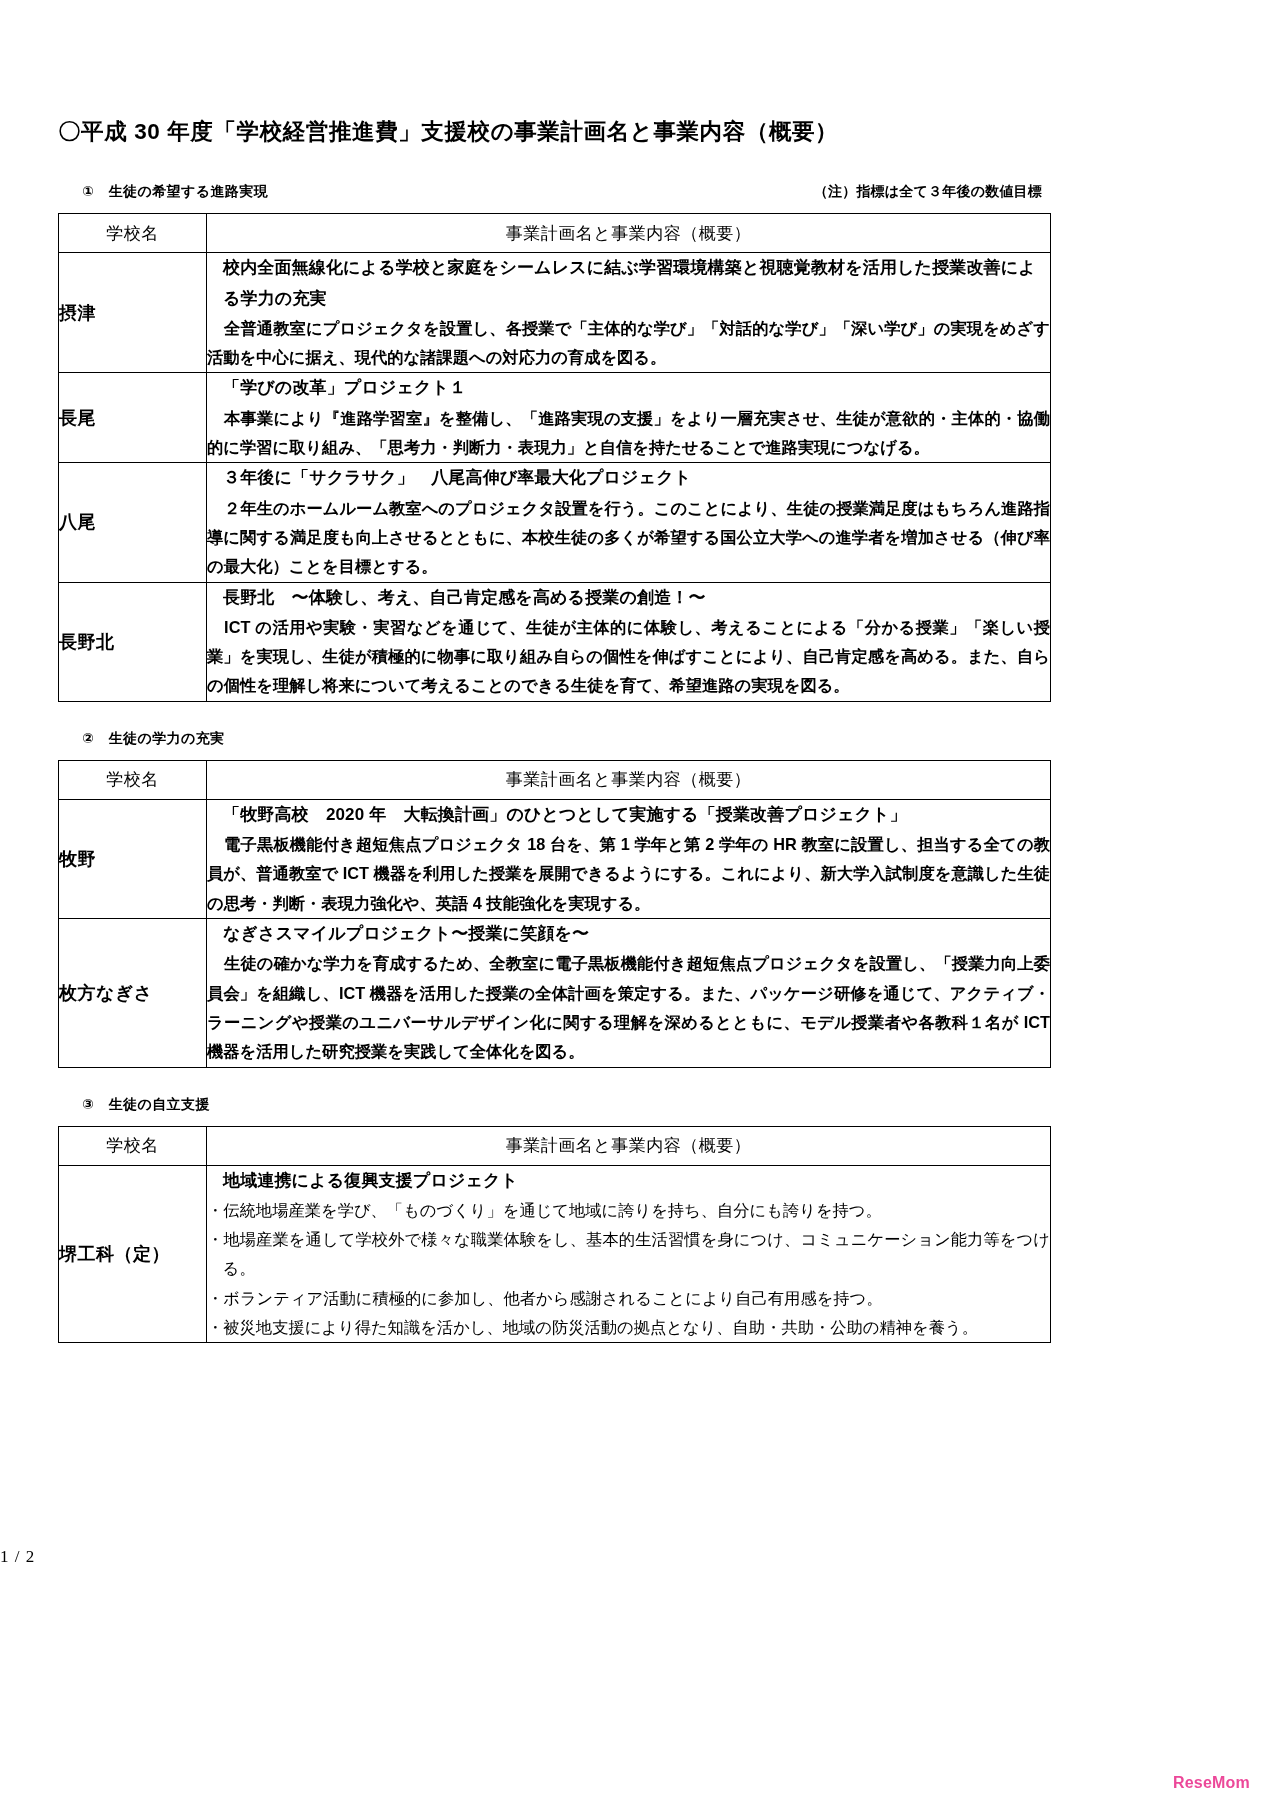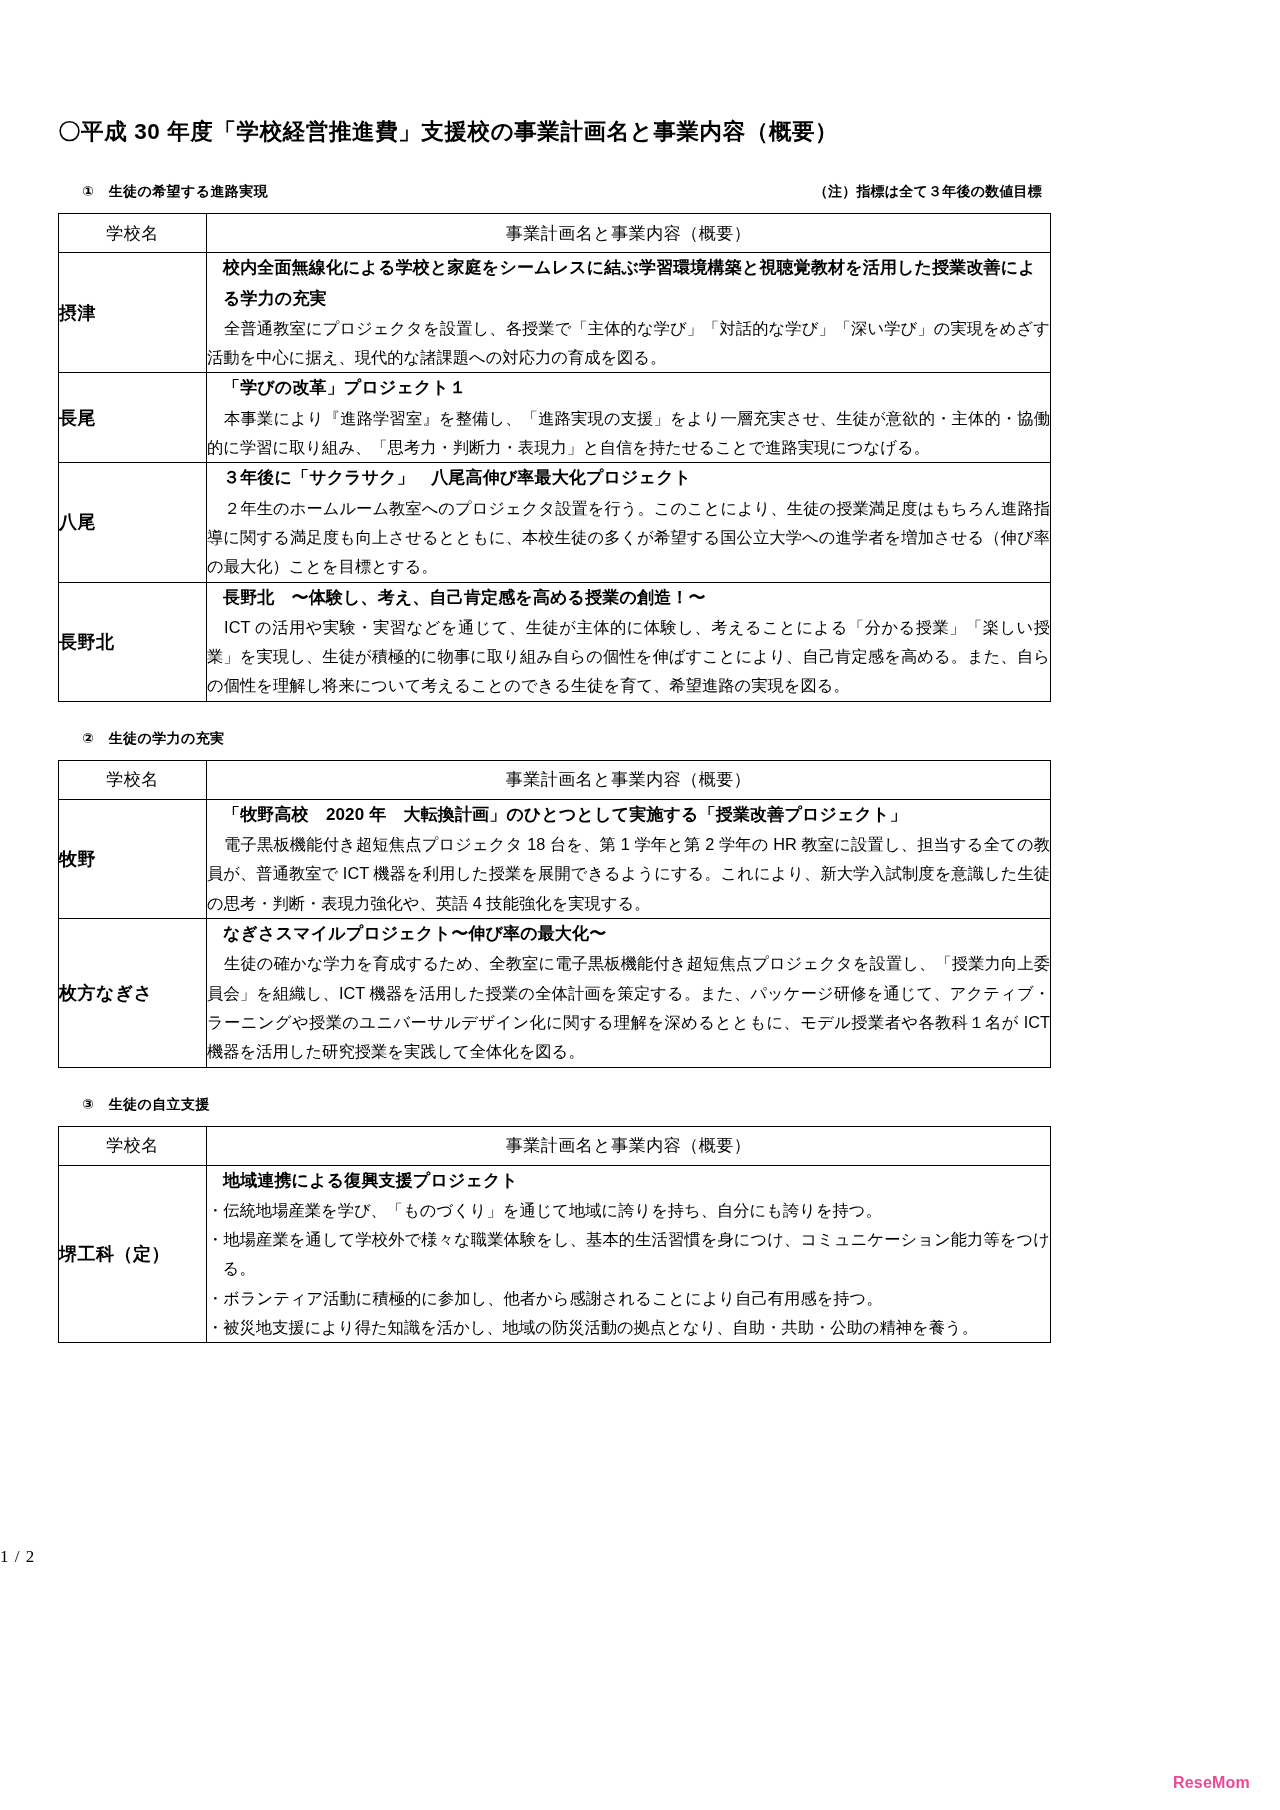--- a/index.html
+++ b/index.html
@@ -115,21 +115,21 @@
     font-family: "Liberation Sans", "DejaVu Sans", sans-serif;
     font-weight: bold;
     font-size: 17px;
     line-height: 1.78;
     letter-spacing: 0.15px;
     margin: 0 0 0 16px;
   }
 
   .plan-desc {
     font-family: "Liberation Sans", "DejaVu Sans", sans-serif;
-    font-weight: normal;
+    font-weight: bold;
     font-size: 16.3px;
     line-height: 1.80;
     letter-spacing: 0.0px;
     margin: 0;
     text-indent: 1.05em;
     text-align: justify;
     text-justify: inter-character;
   }
 
   ul.bullets {
@@ -251,21 +251,21 @@
         <tr>
           <td class="school-cell">牧野</td>
           <td class="body-cell">
             <p class="plan-name">「牧野高校　2020 年　大転換計画」のひとつとして実施する「授業改善プロジェクト」</p>
             <p class="plan-desc">電子黒板機能付き超短焦点プロジェクタ 18 台を、第 1 学年と第 2 学年の HR 教室に設置し、担当する全ての教員が、普通教室で ICT 機器を利用した授業を展開できるようにする。これにより、新大学入試制度を意識した生徒の思考・判断・表現力強化や、英語 4 技能強化を実現する。</p>
           </td>
         </tr>
         <tr>
           <td class="school-cell">枚方なぎさ</td>
           <td class="body-cell">
-            <p class="plan-name">なぎさスマイルプロジェクト〜伸び率の最大化〜</p>
+            <p class="plan-name">なぎさスマイルプロジェクト〜授業に笑顔を〜</p>
             <p class="plan-desc">生徒の確かな学力を育成するため、全教室に電子黒板機能付き超短焦点プロジェクタを設置し、「授業力向上委員会」を組織し、ICT 機器を活用した授業の全体計画を策定する。また、パッケージ研修を通じて、アクティブ・ラーニングや授業のユニバーサルデザイン化に関する理解を深めるとともに、モデル授業者や各教科１名が ICT 機器を活用した研究授業を実践して全体化を図る。</p>
           </td>
         </tr>
       </tbody>
     </table>
 
     <div class="section-line tight">
       <span class="section-title">③　生徒の自立支援</span>
       <span class="section-note"></span>
     </div>

